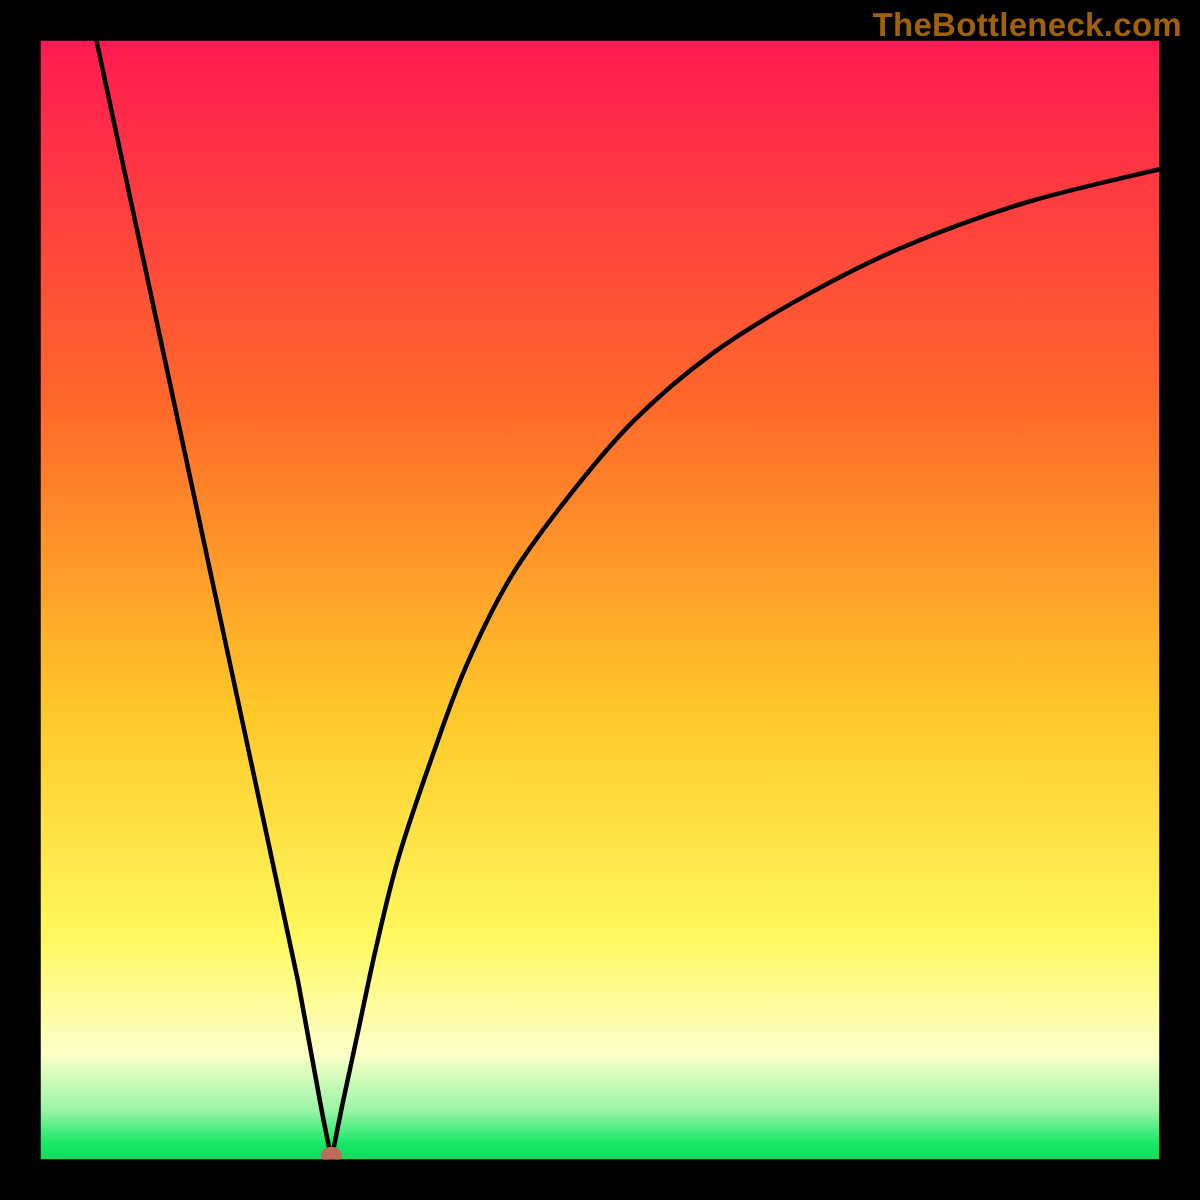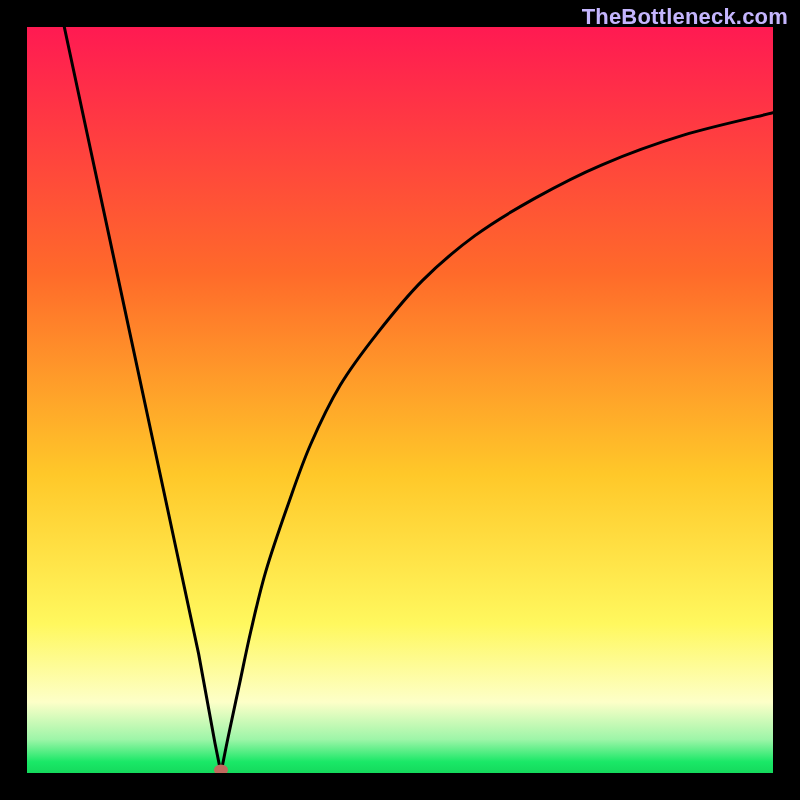--- a/index.html
+++ b/index.html
@@ -25,21 +25,21 @@
     width: 746px;
     height: 746px;
   }
   .watermark {
     position: absolute;
     top: 4px;
     right: 12px;
     font-family: Arial, Helvetica, sans-serif;
     font-size: 22px;
     font-weight: 600;
-    color: #c4b5fd;
+    color: #a16207;
     letter-spacing: 0.2px;
     user-select: none;
   }
 </style>
 </head>
 <body>
 
 <div class="frame">
   <svg class="plot" viewBox="0 0 746 746" preserveAspectRatio="none">
     <defs>

